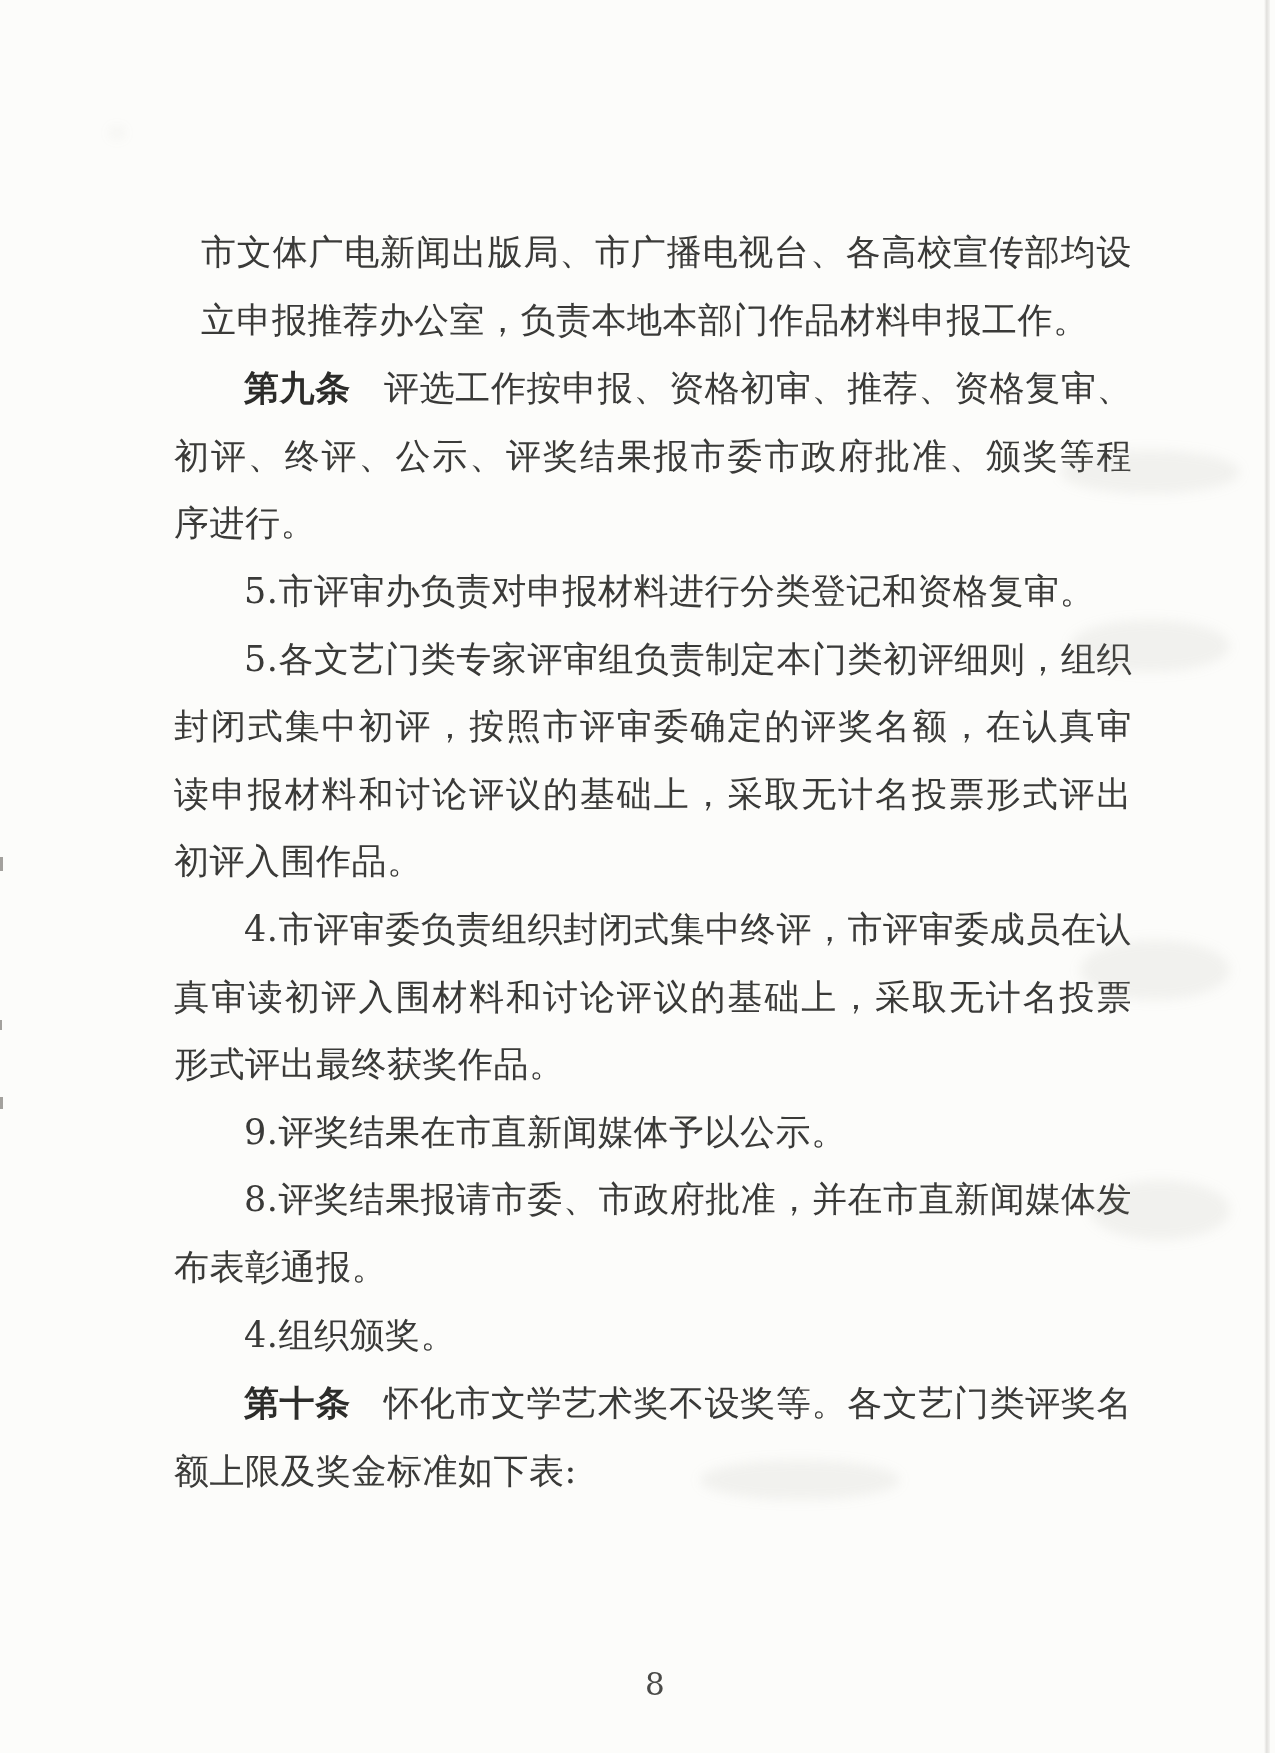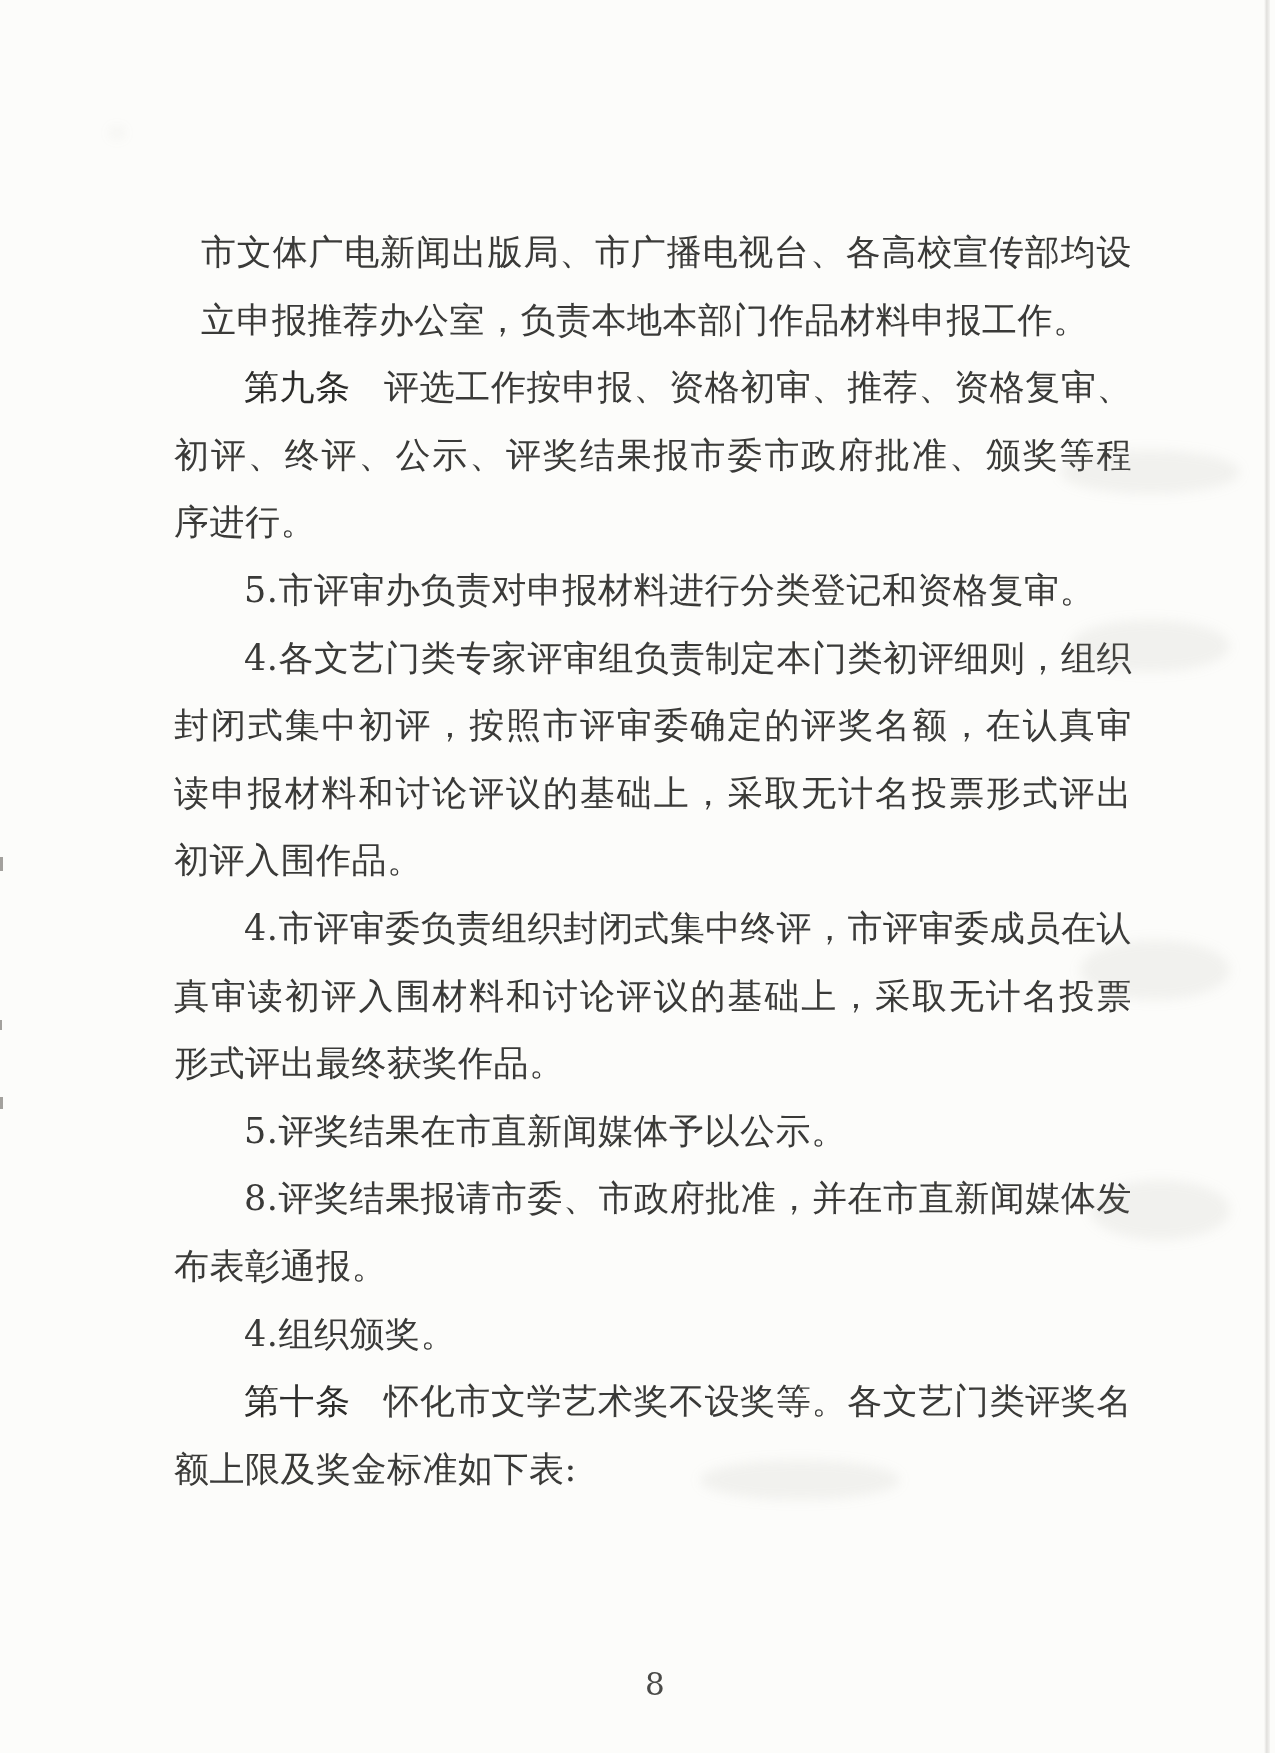--- a/index.html
+++ b/index.html
@@ -35,21 +35,21 @@
   .para {
     margin: 0;
     padding: 0;
     text-indent: 2em;
   }
   .para.no-indent {
     text-indent: 0;
     margin-left: 27px;
   }
   .heading {
-    font-weight: 400;
+    font-weight: 700;
     color: var(--heading-ink, #2c2c2a);
     margin-right: 0.95em;
     margin-top: 20px;
   }
   .page-number {
     position: absolute;
     left: 645px;
     top: 1666px;
     font-size: 31px;
     color: #4a4a48;
@@ -93,25 +93,25 @@
 <div class="sheet">
 
   <div class="text-block">
   <p class="para no-indent"><span class="body-text">市文体广电新闻出版局、市广播电视台、各高校宣传部均设立申报推荐办公室，负责本地本部门作品材料申报工作。</span></p>
 
   <p class="para"><span class="heading">第九条</span><span class="body-text">评选工作按申报、资格初审、推荐、资格复审、初评、终评、公示、评奖结果报市委市政府批准、颁奖等程序进行。</span></p>
 
 
   <p class="para"><span class="body-text">5.市评审办负责对申报材料进行分类登记和资格复审。</span></p>
 
-  <p class="para"><span class="body-text">4.各文艺门类专家评审组负责制定本门类初评细则，组织封闭式集中初评，按照市评审委确定的评奖名额，在认真审读申报材料和讨论评议的基础上，采取无计名投票形式评出初评入围作品。</span></p>
+  <p class="para"><span class="body-text">5.各文艺门类专家评审组负责制定本门类初评细则，组织封闭式集中初评，按照市评审委确定的评奖名额，在认真审读申报材料和讨论评议的基础上，采取无计名投票形式评出初评入围作品。</span></p>
 
   <p class="para"><span class="body-text">4.市评审委负责组织封闭式集中终评，市评审委成员在认真审读初评入围材料和讨论评议的基础上，采取无计名投票形式评出最终获奖作品。</span></p>
 
-  <p class="para"><span class="body-text">5.评奖结果在市直新闻媒体予以公示。</span></p>
+  <p class="para"><span class="body-text">9.评奖结果在市直新闻媒体予以公示。</span></p>
 
 
   <p class="para"><span class="body-text">8.评奖结果报请市委、市政府批准，并在市直新闻媒体发布表彰通报。</span></p>
 
   <p class="para"><span class="body-text">4.组织颁奖。</span></p>
 
   <p class="para"><span class="heading">第十条</span><span class="body-text">怀化市文学艺术奖不设奖等。各文艺门类评奖名额上限及奖金标准如下表:</span></p>
 </div>
 
   <div class="page-number">8</div>

